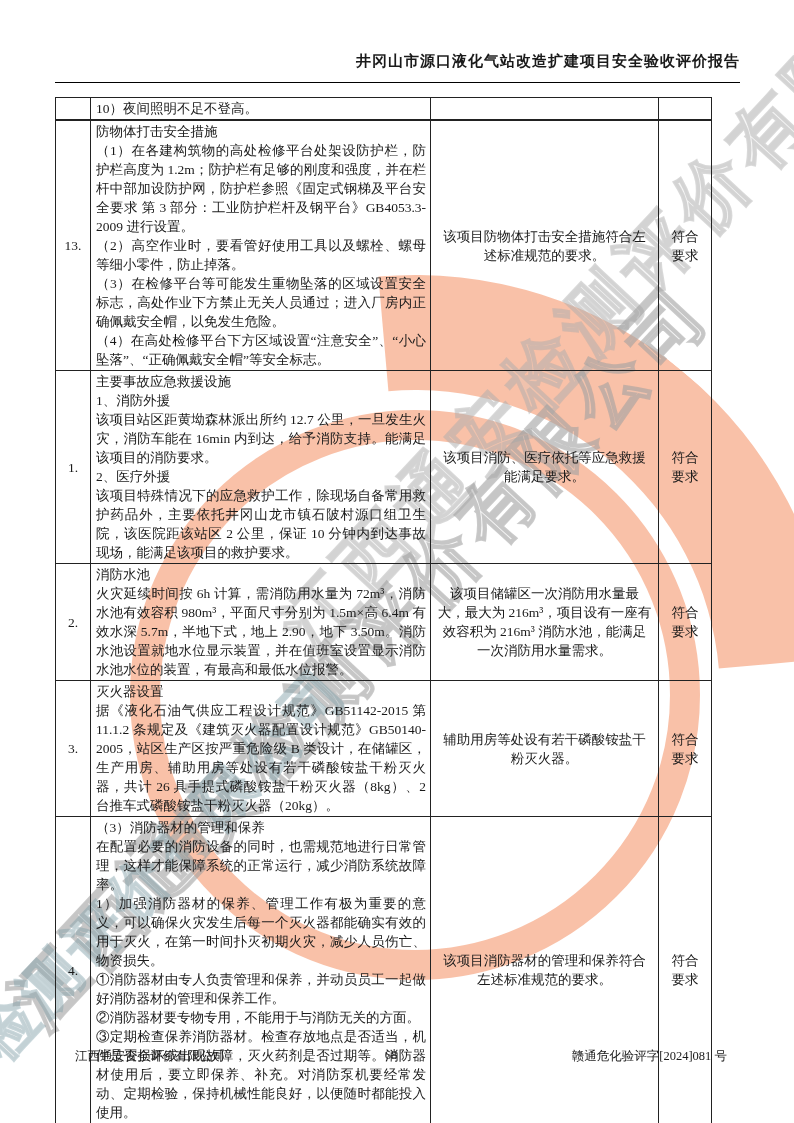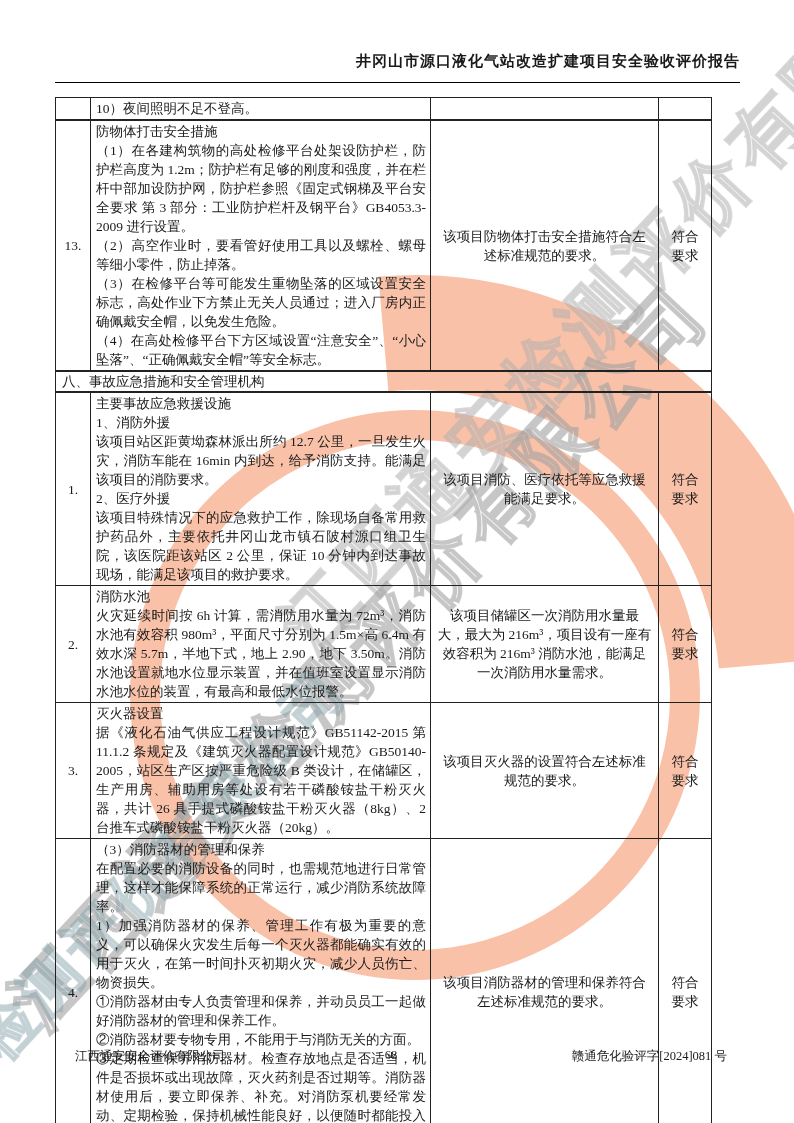--- a/index.html
+++ b/index.html
@@ -97,23 +97,20 @@
         <td class="seq">13.</td>
         <td class="measures">防物体打击安全措施
 （1）在各建构筑物的高处检修平台处架设防护栏，防护栏高度为 1.2m；防护栏有足够的刚度和强度，并在栏杆中部加设防护网，防护栏参照《固定式钢梯及平台安全要求  第 3 部分：工业防护栏杆及钢平台》GB4053.3-2009 进行设置。
 （2）高空作业时，要看管好使用工具以及螺栓、螺母等细小零件，防止掉落。
 （3）在检修平台等可能发生重物坠落的区域设置安全标志，高处作业下方禁止无关人员通过；进入厂房内正确佩戴安全帽，以免发生危险。
 （4）在高处检修平台下方区域设置“注意安全”、“小心坠落”、“正确佩戴安全帽”等安全标志。</td>
         <td class="check">该项目防物体打击安全措施符合左述标准规范的要求。</td>
         <td class="result">符合要求</td>
       </tr>
 
-      <tr class="band">
-        <td colspan="4">八、事故应急措施和安全管理机构</td>
-      </tr>
 
       <tr class="h-r1">
         <td class="seq">1.</td>
         <td class="measures">主要事故应急救援设施
 1、消防外援
 该项目站区距黄坳森林派出所约 12.7 公里，一旦发生火灾，消防车能在 16min 内到达，给予消防支持。能满足该项目的消防要求。
 2、医疗外援
 该项目特殊情况下的应急救护工作，除现场自备常用救护药品外，主要依托井冈山龙市镇石陂村源口组卫生院，该医院距该站区 2 公里，保证 10 分钟内到达事故现场，能满足该项目的救护要求。</td>
         <td class="check">该项目消防、医疗依托等应急救援能满足要求。</td>
         <td class="result">符合要求</td>
@@ -124,21 +121,21 @@
         <td class="measures">消防水池
 火灾延续时间按 6h 计算，需消防用水量为 72m³，消防水池有效容积 980m³，平面尺寸分别为 1.5m×高 6.4m 有效水深 5.7m，半地下式，地上 2.90，地下 3.50m。消防水池设置就地水位显示装置，并在值班室设置显示消防水池水位的装置，有最高和最低水位报警。</td>
         <td class="check">该项目储罐区一次消防用水量最大，最大为 216m³，项目设有一座有效容积为 216m³ 消防水池，能满足一次消防用水量需求。</td>
         <td class="result">符合要求</td>
       </tr>
 
       <tr class="h-r3">
         <td class="seq">3.</td>
         <td class="measures">灭火器设置
 据《液化石油气供应工程设计规范》GB51142-2015 第 11.1.2 条规定及《建筑灭火器配置设计规范》GB50140-2005，站区生产区按严重危险级 B 类设计，在储罐区，生产用房、辅助用房等处设有若干磷酸铵盐干粉灭火器，共计 26 具手提式磷酸铵盐干粉灭火器（8kg）、2 台推车式磷酸铵盐干粉灭火器（20kg）。</td>
-        <td class="check">该项目灭火器的设置符合左述标准规范的要求。</td>
+        <td class="check">辅助用房等处设有若干磷酸铵盐干粉灭火器。</td>
         <td class="result">符合要求</td>
       </tr>
 
       <tr class="h-r4">
         <td class="seq">4.</td>
         <td class="measures">（3）消防器材的管理和保养
 在配置必要的消防设备的同时，也需规范地进行日常管理，这样才能保障系统的正常运行，减少消防系统故障率。
 1）加强消防器材的保养、管理工作有极为重要的意义，可以确保火灾发生后每一个灭火器都能确实有效的用于灭火，在第一时间扑灭初期火灾，减少人员伤亡、物资损失。
 ①消防器材由专人负责管理和保养，并动员员工一起做好消防器材的管理和保养工作。
 ②消防器材要专物专用，不能用于与消防无关的方面。

